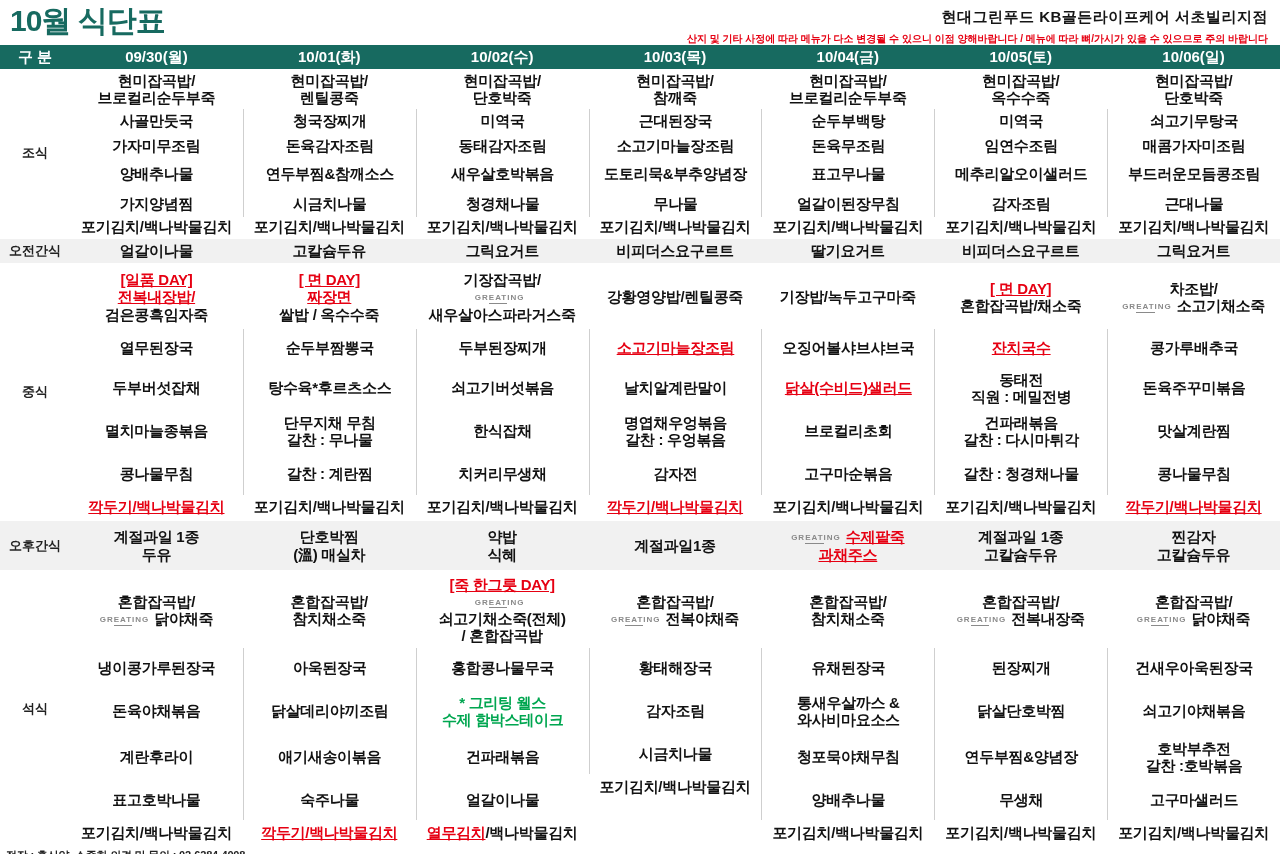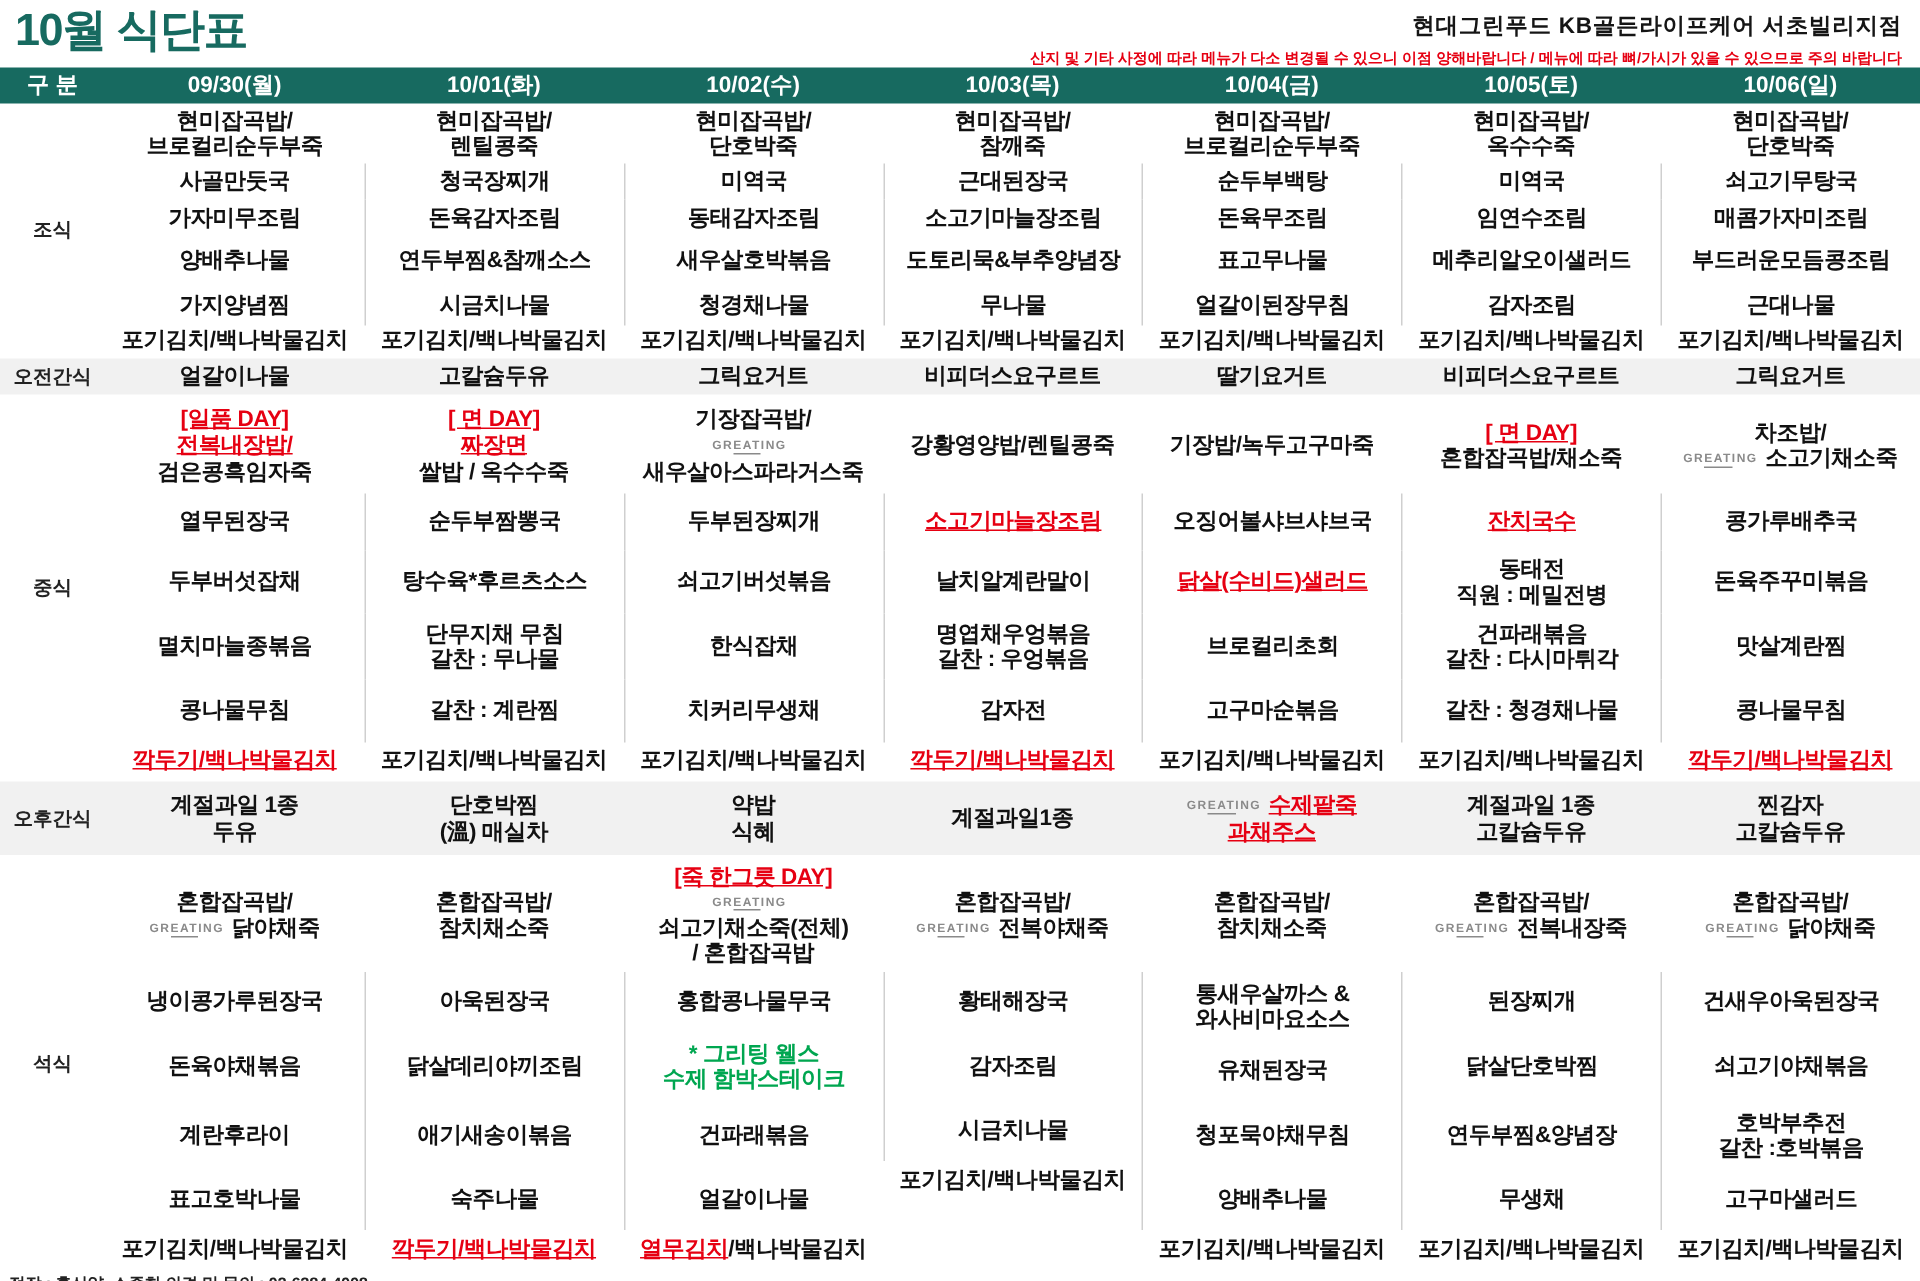--- a/index.html
+++ b/index.html
@@ -543,27 +543,27 @@
         </div>
         <div class="slot s5">
           <div class="line">포기김치/백나박물김치</div>
         </div>
       </div>
       <div class="cell">
         <div class="slot s0">
           <div class="line">혼합잡곡밥/</div>
           <div class="line">참치채소죽</div>
         </div>
+        <div class="slot s1 vl">
+          <div class="line">유채된장국</div>
+        </div>
         <div class="slot s2 vl">
           <div class="line">통새우살까스 &amp;</div>
           <div class="line">와사비마요소스</div>
         </div>
-        <div class="slot s1 vl">
-          <div class="line">유채된장국</div>
-        </div>
         <div class="slot s3 vl">
           <div class="line">청포묵야채무침</div>
         </div>
         <div class="slot s4 vl">
           <div class="line">양배추나물</div>
         </div>
         <div class="slot s5">
           <div class="line">포기김치/백나박물김치</div>
         </div>
       </div>

